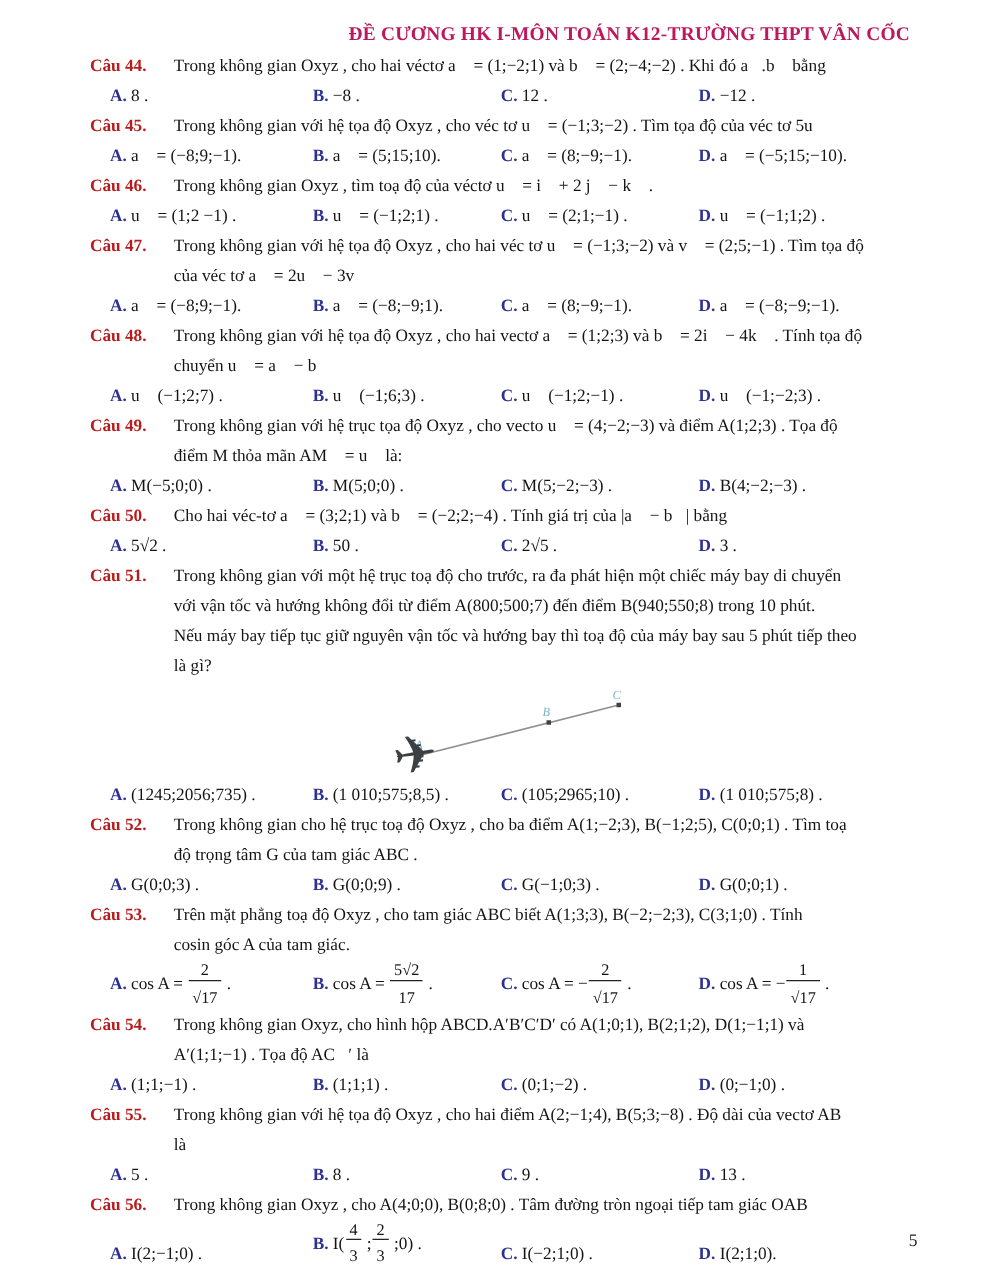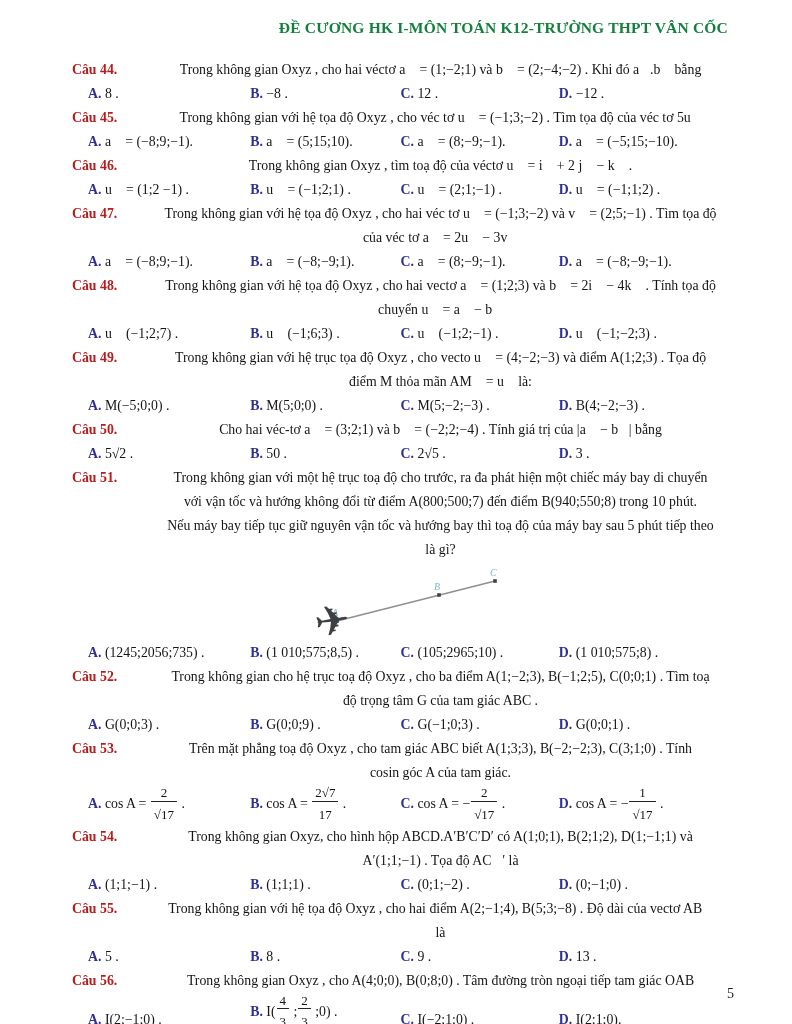--- a/index.html
+++ b/index.html
@@ -8,29 +8,29 @@
     width:792px; height:1024px;
     margin:0 auto;
     background:#ffffff;
     overflow:hidden;
     font-family:"Liberation Serif","DejaVu Serif",serif;
     color:#141414;
     font-size:13.8px;
   }
   .content { position:absolute; left:72px; top:16px; width:670px; }
   .title {
-    font-weight:bold; font-size:15.5px; color:#15803d;
+    font-weight:bold; font-size:15.5px; color:#be185d;
     text-align:right; padding-right:14px;
-    white-space:nowrap; line-height:24px; margin-bottom:18px;
+    white-space:nowrap; line-height:24px; margin-bottom:1px;
     letter-spacing:0.2px;
   }
   .question { }
   .q-row { display:flex; }
   .q-label { flex:0 0 67px; width:67px; font-weight:bold; color:#b91c1c; line-height:24px; }
-  .q-body { flex:1; min-width:0;text-align:center; }
+  .q-body { flex:1; min-width:0; }
   .q-line { line-height:24px; white-space:nowrap; }
   .options {
     display:grid;
     grid-template-columns:24.8% 23% 24.2% 28%;
     padding-left:16px;
     line-height:24px;
     align-items:end;
   }
   .option { white-space:nowrap; }
   .opt-letter { font-weight:bold; color:#2e3192; font-style:normal; }
@@ -208,21 +208,21 @@
   <div class="question">
     <div class="q-row">
       <span class="q-label">Câu 53.</span>
       <div class="q-body">
               <div class="q-line">Trên mặt phẳng toạ độ Oxyz , cho tam giác ABC  biết A(1;3;3),  B(−2;−2;3),  C(3;1;0) . Tính</div>
               <div class="q-line">cosin góc A  của tam giác.</div>
             </div>
     </div>
     <div class="options">
             <span class="option"><b class="opt-letter">A. </b>cos A = <span class="frac"><span class="num">2</span><span class="den">√17</span></span> .</span>
-            <span class="option"><b class="opt-letter">B. </b>cos A = <span class="frac"><span class="num">2√7</span><span class="den">17</span></span> .</span>
+            <span class="option"><b class="opt-letter">B. </b>cos A = <span class="frac"><span class="num">5√2</span><span class="den">17</span></span> .</span>
             <span class="option"><b class="opt-letter">C. </b>cos A = −<span class="frac"><span class="num">2</span><span class="den">√17</span></span> .</span>
             <span class="option"><b class="opt-letter">D. </b>cos A = −<span class="frac"><span class="num">1</span><span class="den">√17</span></span> .</span>
           </div>
   </div>
 
   <div class="question">
     <div class="q-row">
       <span class="q-label">Câu 54.</span>
       <div class="q-body">
               <div class="q-line">Trong không gian Oxyz, cho hình hộp ABCD.A′B′C′D′ có A(1;0;1), B(2;1;2), D(1;−1;1) và</div>

